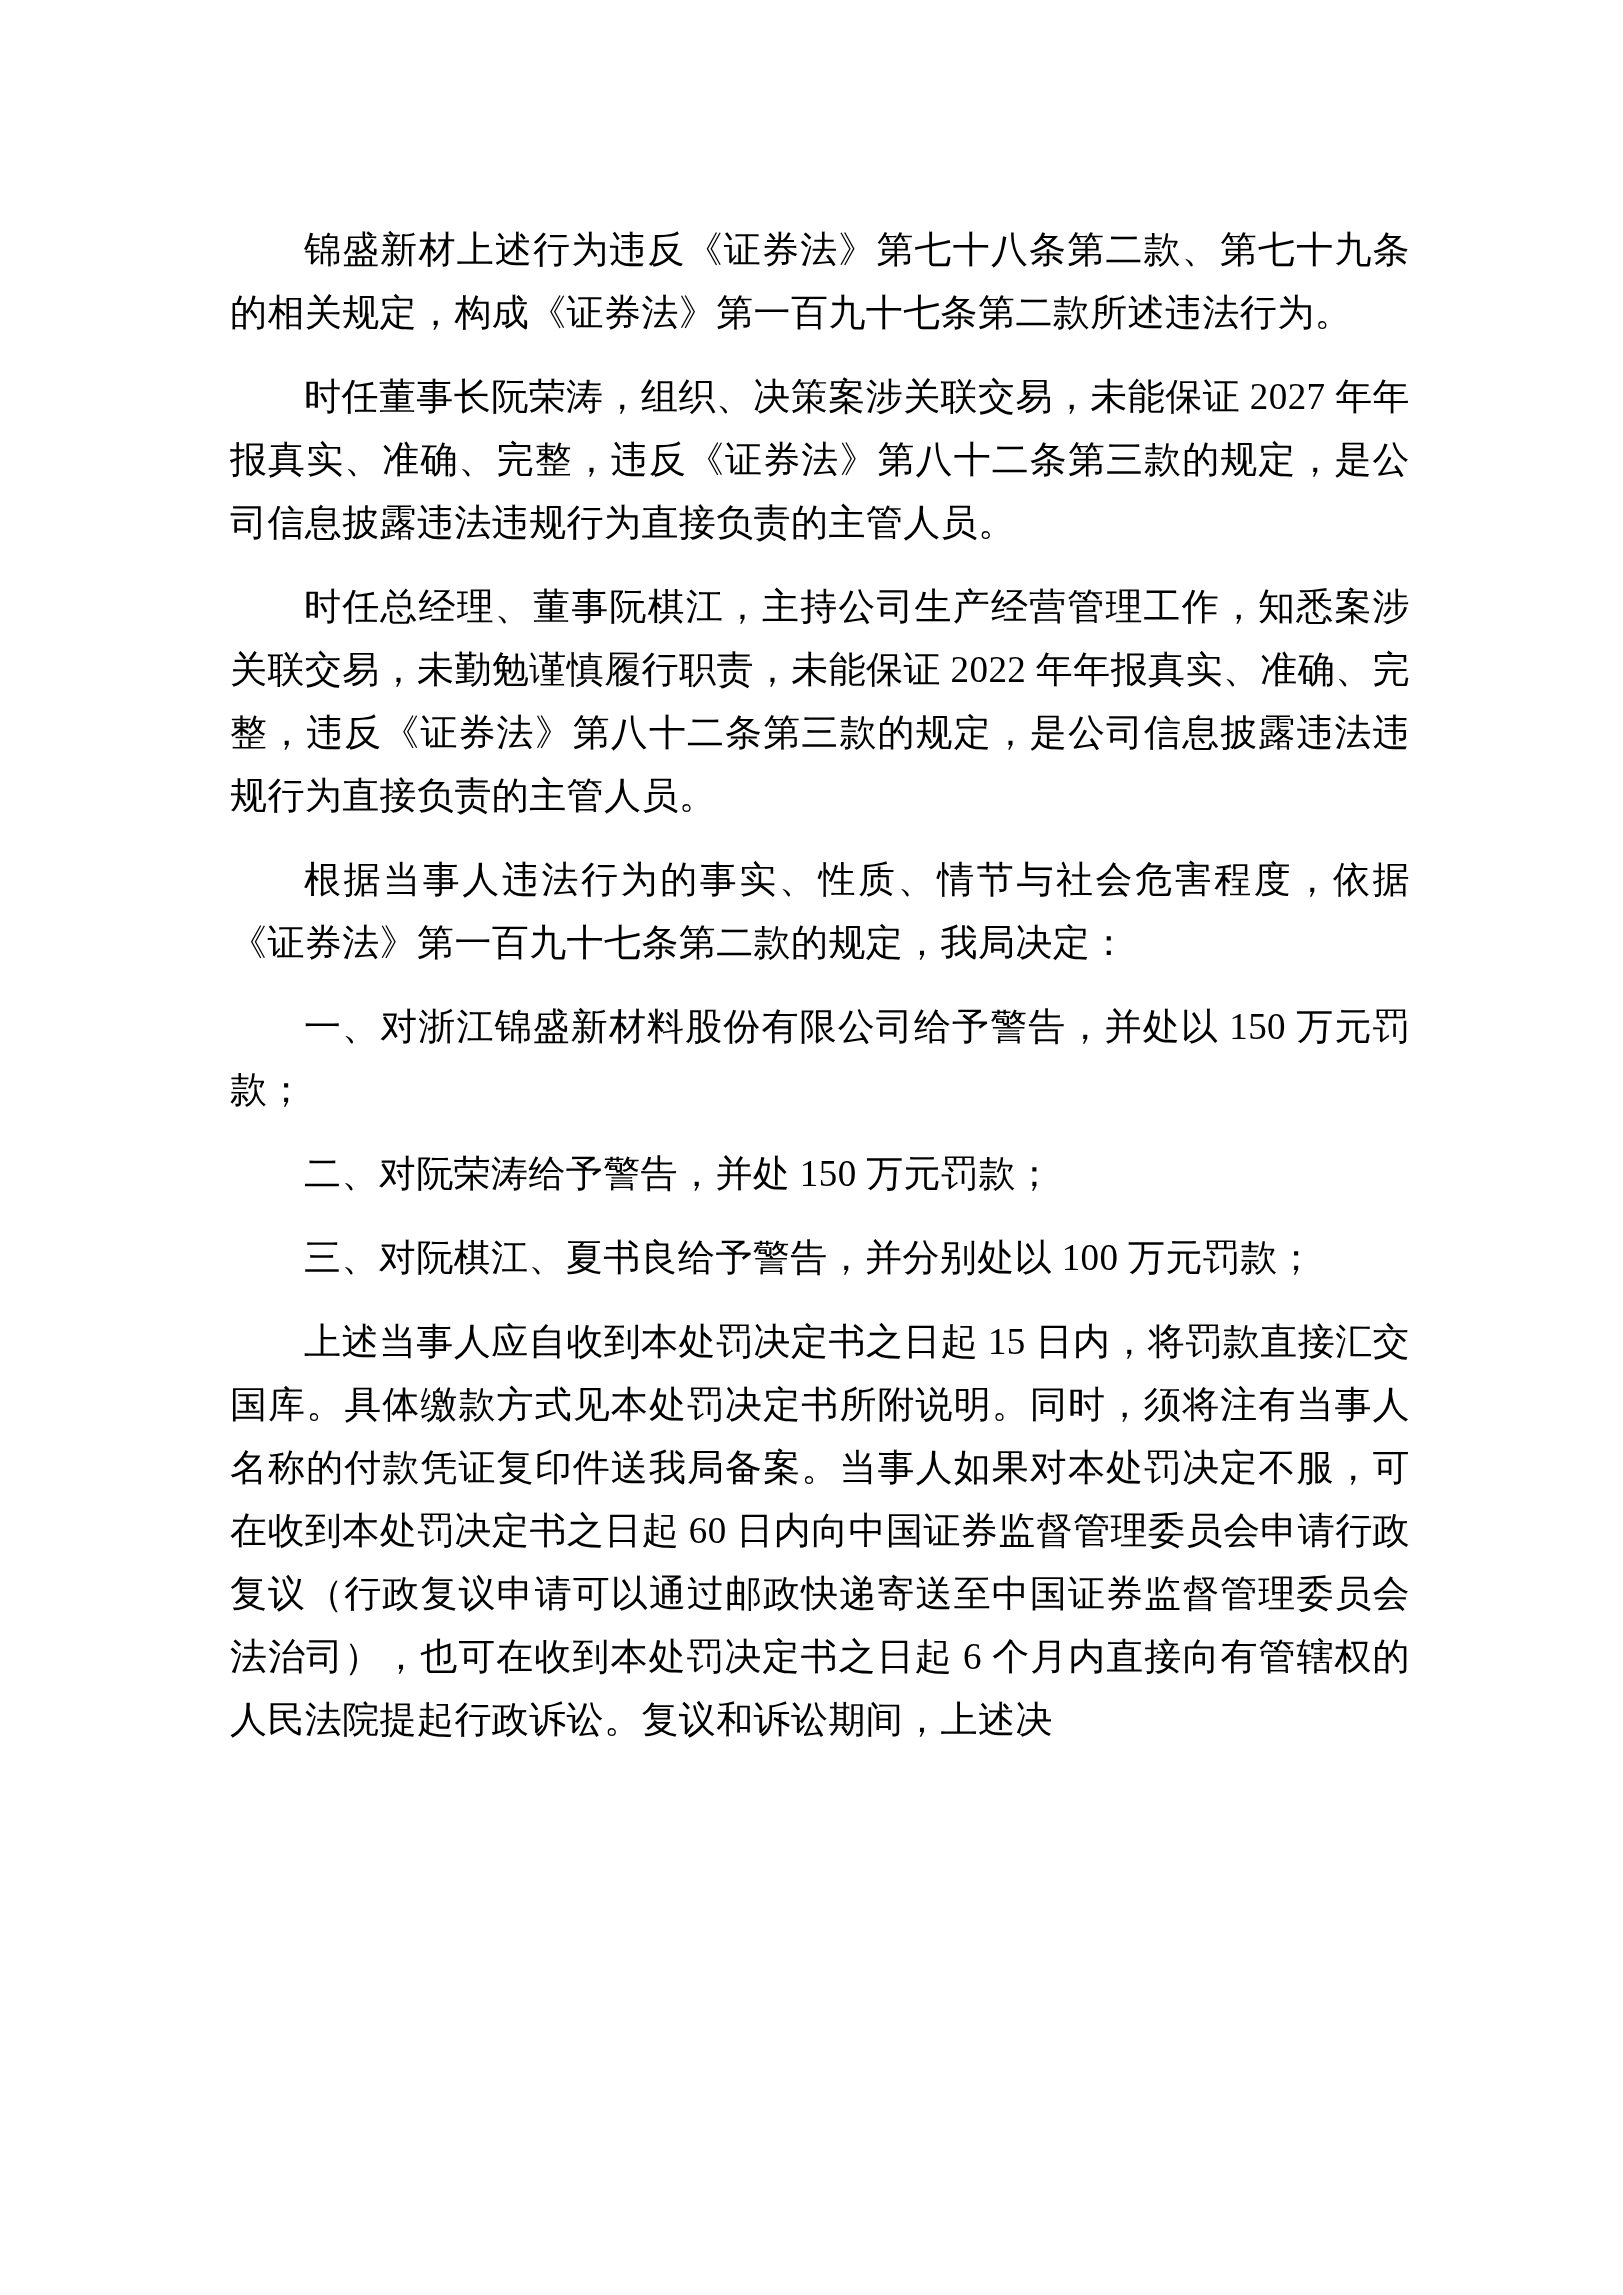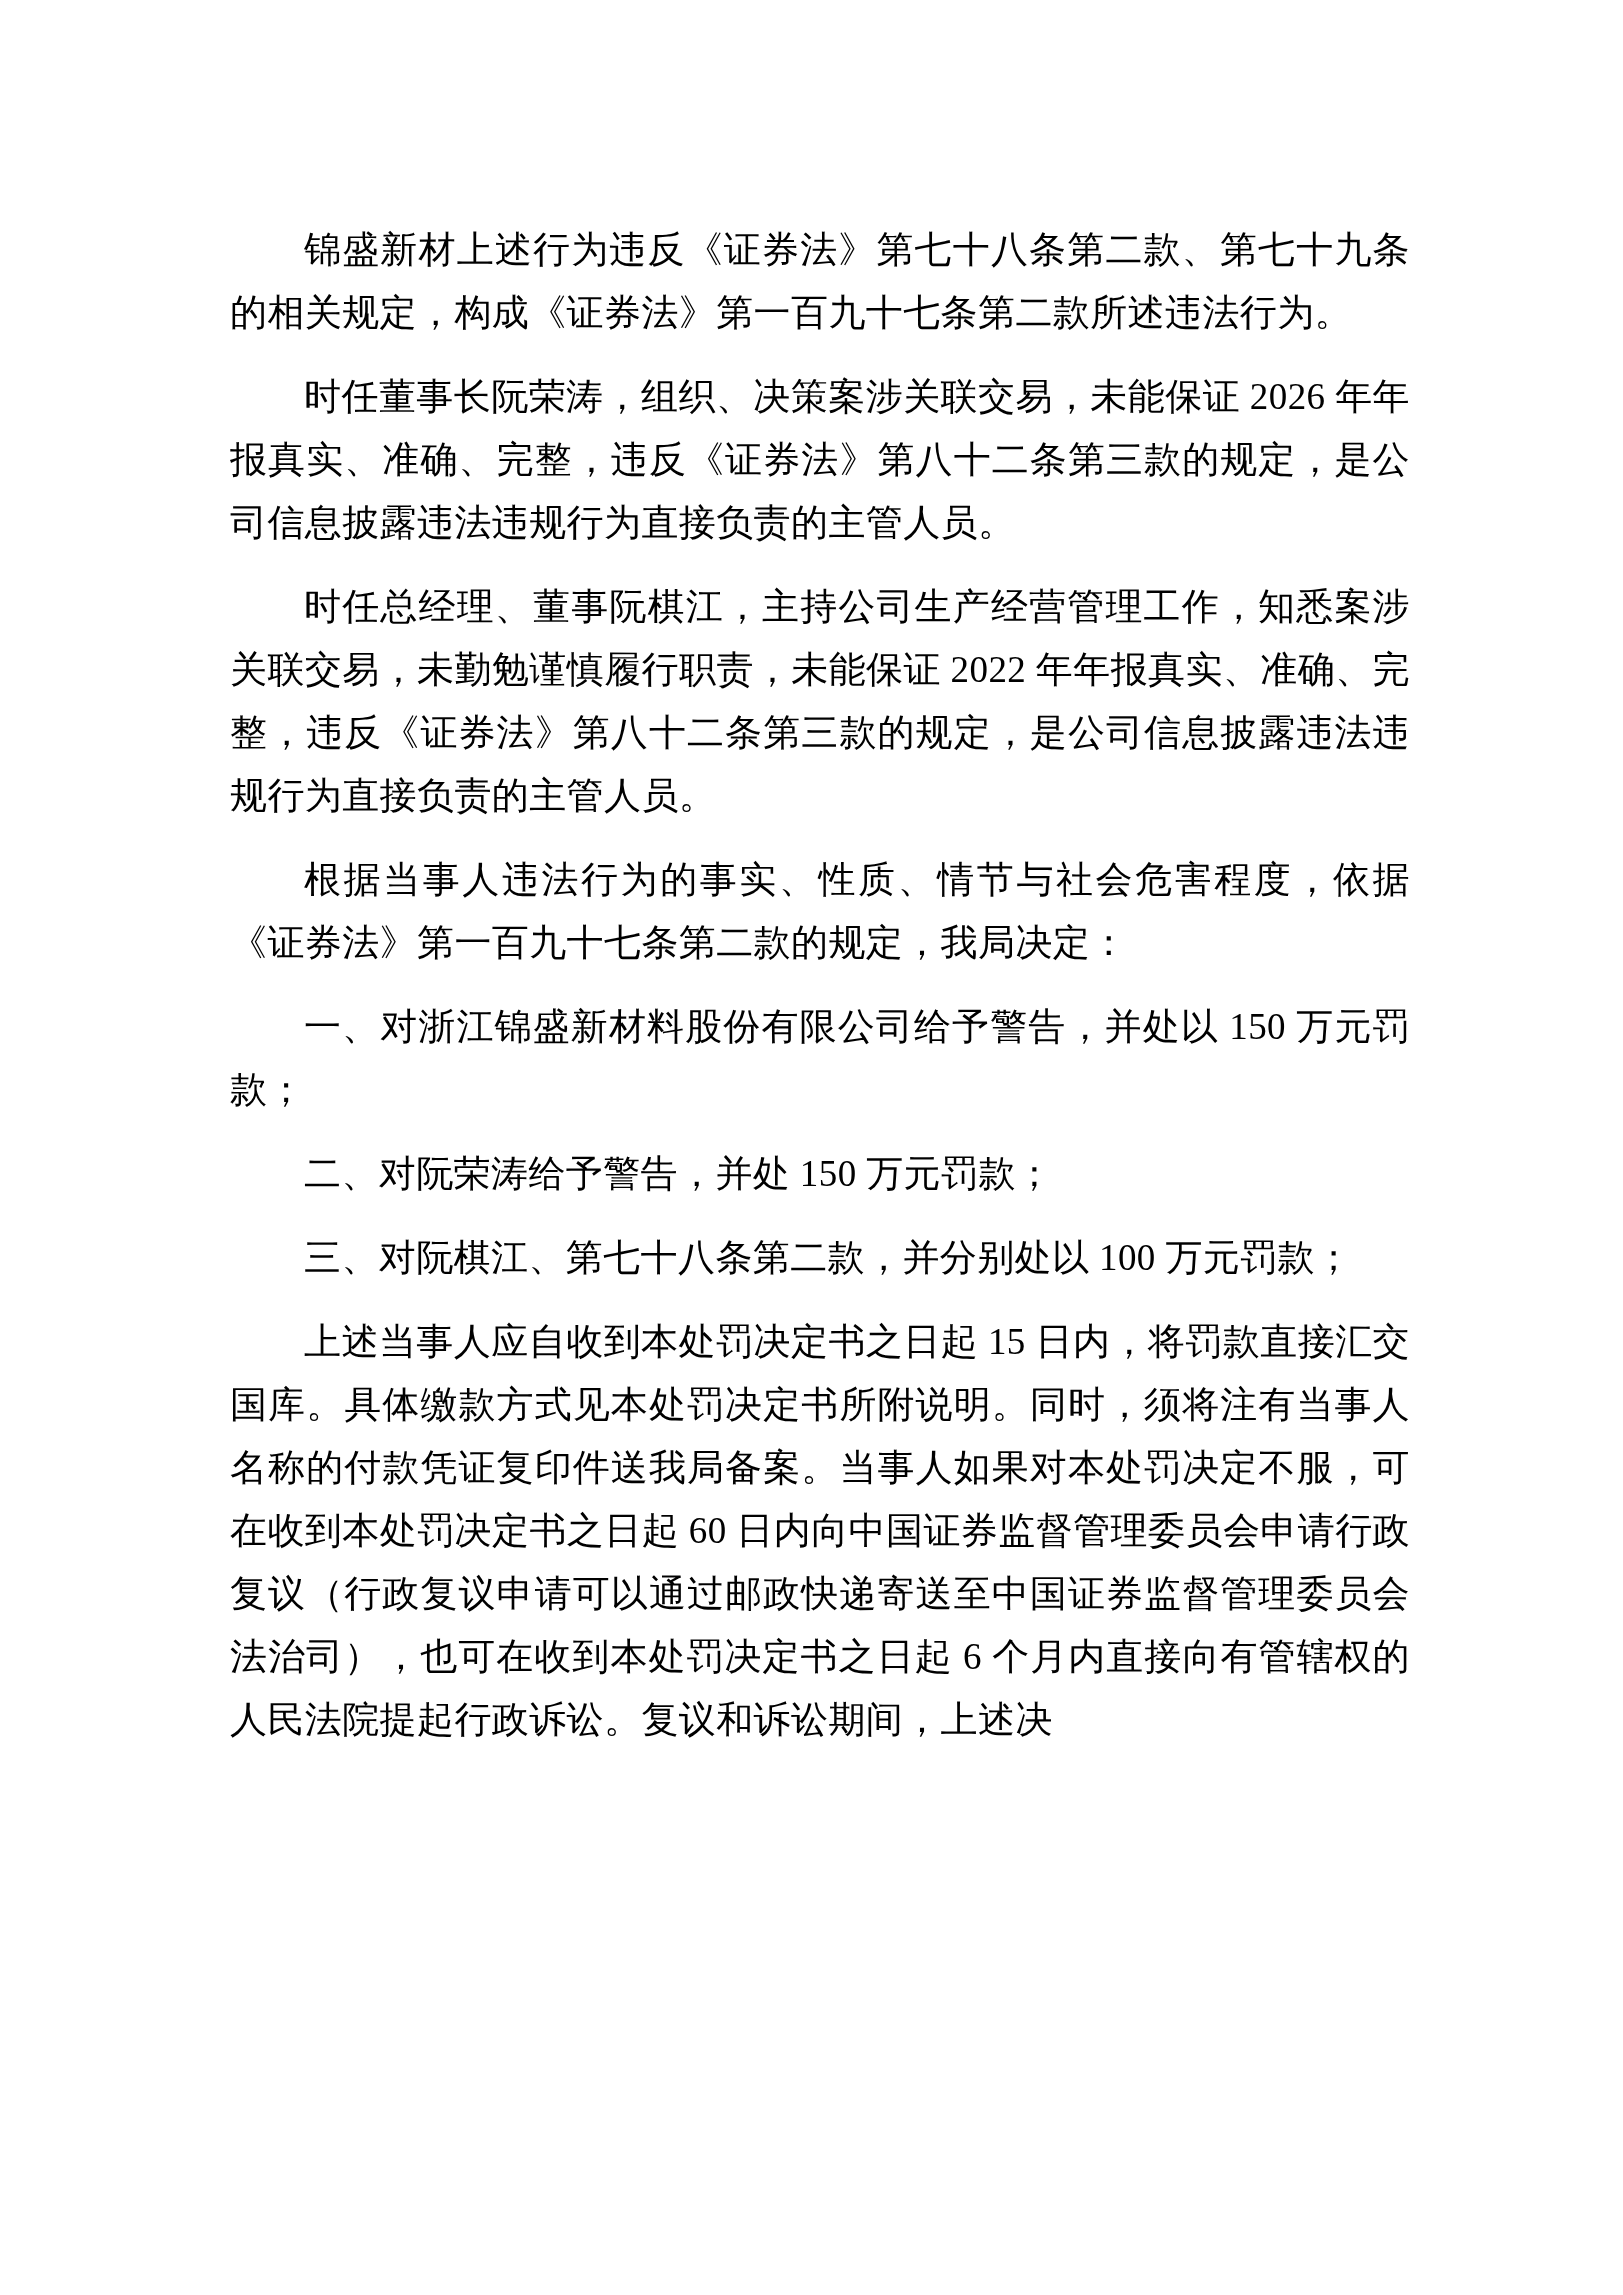--- a/index.html
+++ b/index.html
@@ -26,22 +26,22 @@
     text-indent: 2em;
     letter-spacing: 0.4px;
   }
 </style>
 </head>
 <body>
 
 <div class="page">
   <div class="doc-body">
     <p>锦盛新材上述行为违反《证券法》第七十八条第二款、第七十九条的相关规定，构成《证券法》第一百九十七条第二款所述违法行为。</p>
-    <p>时任董事长阮荣涛，组织、决策案涉关联交易，未能保证 2026 年年报真实、准确、完整，违反《证券法》第八十二条第三款的规定，是公司信息披露违法违规行为直接负责的主管人员。</p>
+    <p>时任董事长阮荣涛，组织、决策案涉关联交易，未能保证 2027 年年报真实、准确、完整，违反《证券法》第八十二条第三款的规定，是公司信息披露违法违规行为直接负责的主管人员。</p>
     <p>时任总经理、董事阮棋江，主持公司生产经营管理工作，知悉案涉关联交易，未勤勉谨慎履行职责，未能保证 2022 年年报真实、准确、完整，违反《证券法》第八十二条第三款的规定，是公司信息披露违法违规行为直接负责的主管人员。</p>
     <p>根据当事人违法行为的事实、性质、情节与社会危害程度，依据《证券法》第一百九十七条第二款的规定，我局决定：</p>
     <p>一、对浙江锦盛新材料股份有限公司给予警告，并处以 150 万元罚款；</p>
     <p>二、对阮荣涛给予警告，并处 150 万元罚款；</p>
-    <p>三、对阮棋江、第七十八条第二款，并分别处以 100 万元罚款；</p>
+    <p>三、对阮棋江、夏书良给予警告，并分别处以 100 万元罚款；</p>
     <p>上述当事人应自收到本处罚决定书之日起 15 日内，将罚款直接汇交国库。具体缴款方式见本处罚决定书所附说明。同时，须将注有当事人名称的付款凭证复印件送我局备案。当事人如果对本处罚决定不服，可在收到本处罚决定书之日起 60 日内向中国证券监督管理委员会申请行政复议（行政复议申请可以通过邮政快递寄送至中国证券监督管理委员会法治司），也可在收到本处罚决定书之日起 6 个月内直接向有管辖权的人民法院提起行政诉讼。复议和诉讼期间，上述决</p>
   </div>
 </div>
 
 
 </body></html>

